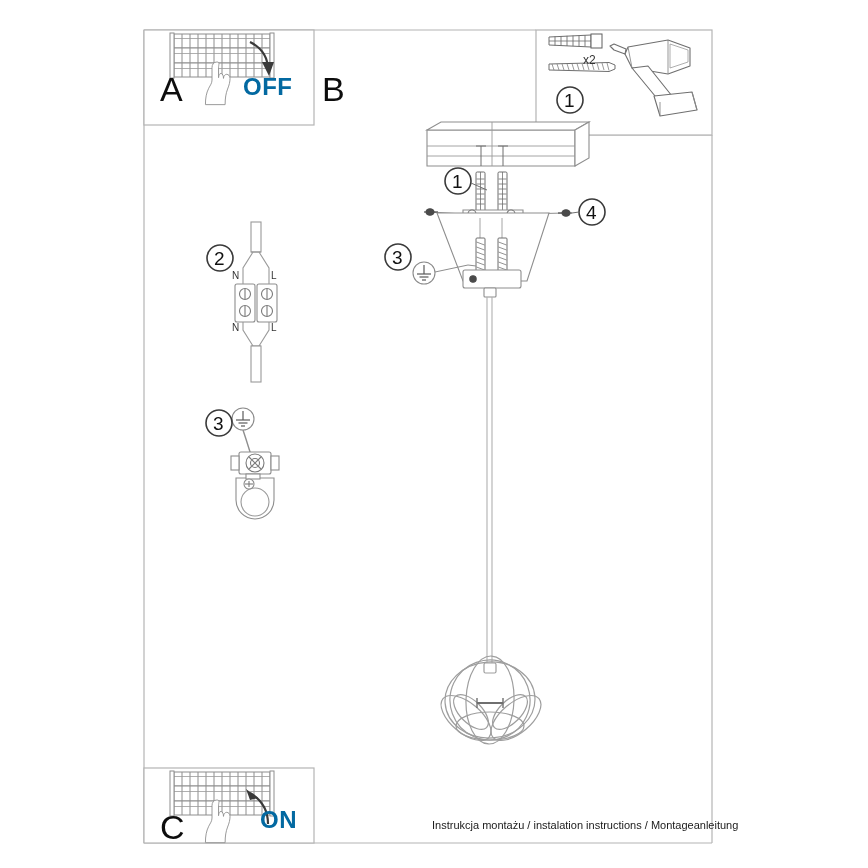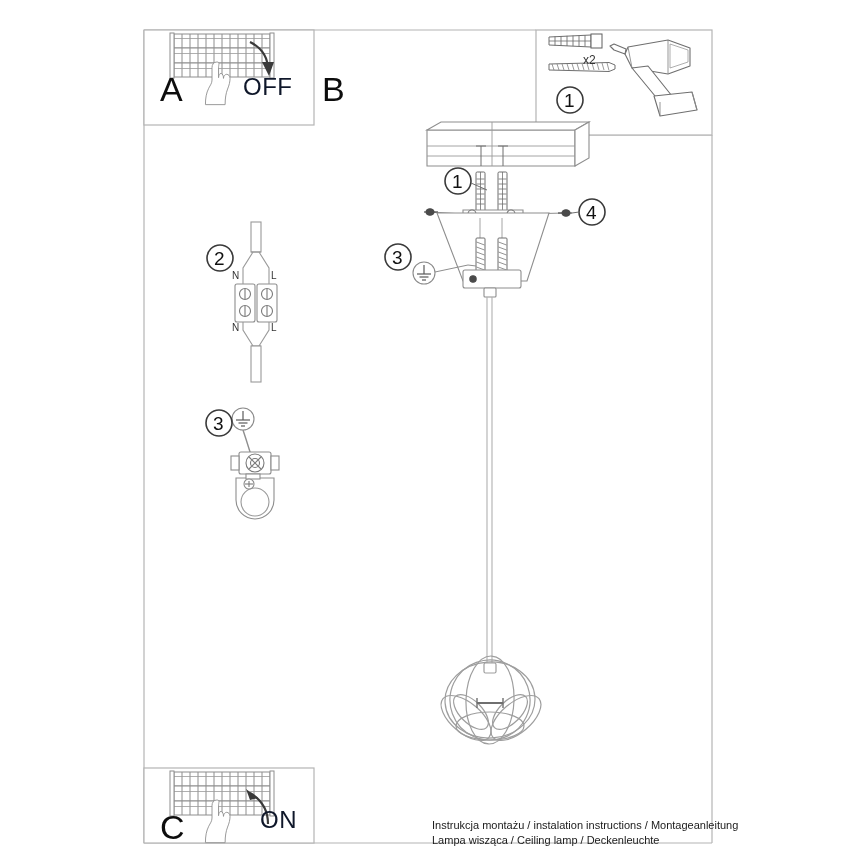--- a/index.html
+++ b/index.html
@@ -2,21 +2,21 @@
 <html><head>
 <meta charset="utf-8">
 <style>
   html,body{margin:0;padding:0;background:#ffffff;}
   body{width:868px;height:868px;position:relative;overflow:hidden;
        font-family:"Liberation Sans", sans-serif;color:#111;}
   .sheet{position:absolute;left:0;top:0;width:868px;height:868px;}
   svg.layer{position:absolute;left:0;top:0;width:868px;height:868px;}
   .txt{position:absolute;white-space:pre;line-height:1.25;}
   .big-letter{font-size:34px;font-weight:400;color:#0d0d0d;}
-  .onoff{font-size:24px;font-weight:400;color:#0f172a;letter-spacing:.5px;}
+  .onoff{font-size:24px;font-weight:700;color:#0369a1;letter-spacing:.5px;}
   .footer-txt{font-size:11px;color:#1a1a1a;line-height:1.55;margin-top:14px;}
   .xlabel{font-size:12px;color:#333;text-align:right;}
 </style>
 </head>
 <body>
 
 <div class="sheet">
 
   <svg class="layer" viewBox="0 0 868 868">
     <defs>
@@ -359,15 +359,14 @@
 
   <div class="txt" style="left:232px;top:270px;font-size:10px;color:#333;">N</div>
   <div class="txt" style="left:271px;top:270px;font-size:10px;color:#333;">L</div>
   <div class="txt" style="left:232px;top:322px;font-size:10px;color:#333;">N</div>
   <div class="txt" style="left:271px;top:322px;font-size:10px;color:#333;">L</div>
 
   <div class="txt big-letter" style="left:160px;top:806px;">C</div>
   <div class="txt onoff" style="left:243px;top:805px;margin-left:17px;">ON</div>
 
   <div class="txt footer-txt" style="left:432px;top:803px;">Instrukcja montażu / instalation instructions / Montageanleitung</div>
-  <div class="txt footer-txt" style="left:432px;top:818px;">Lampa wisząca / Ceiling lamp / Deckenleuchte</div>
 
 </div>
 
 </body></html>

